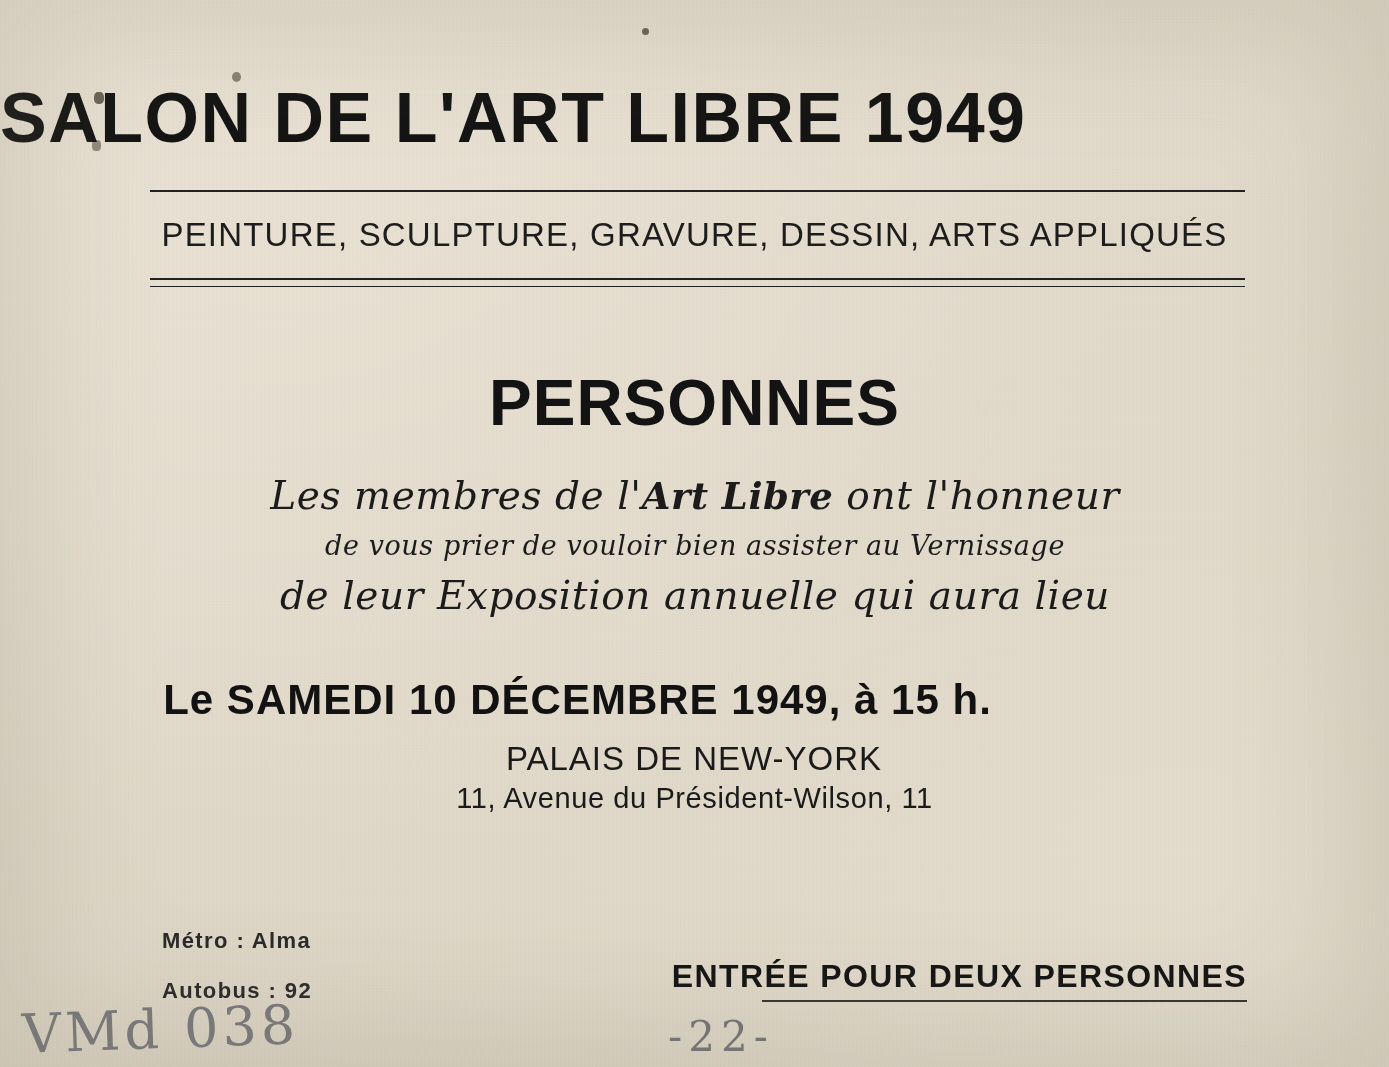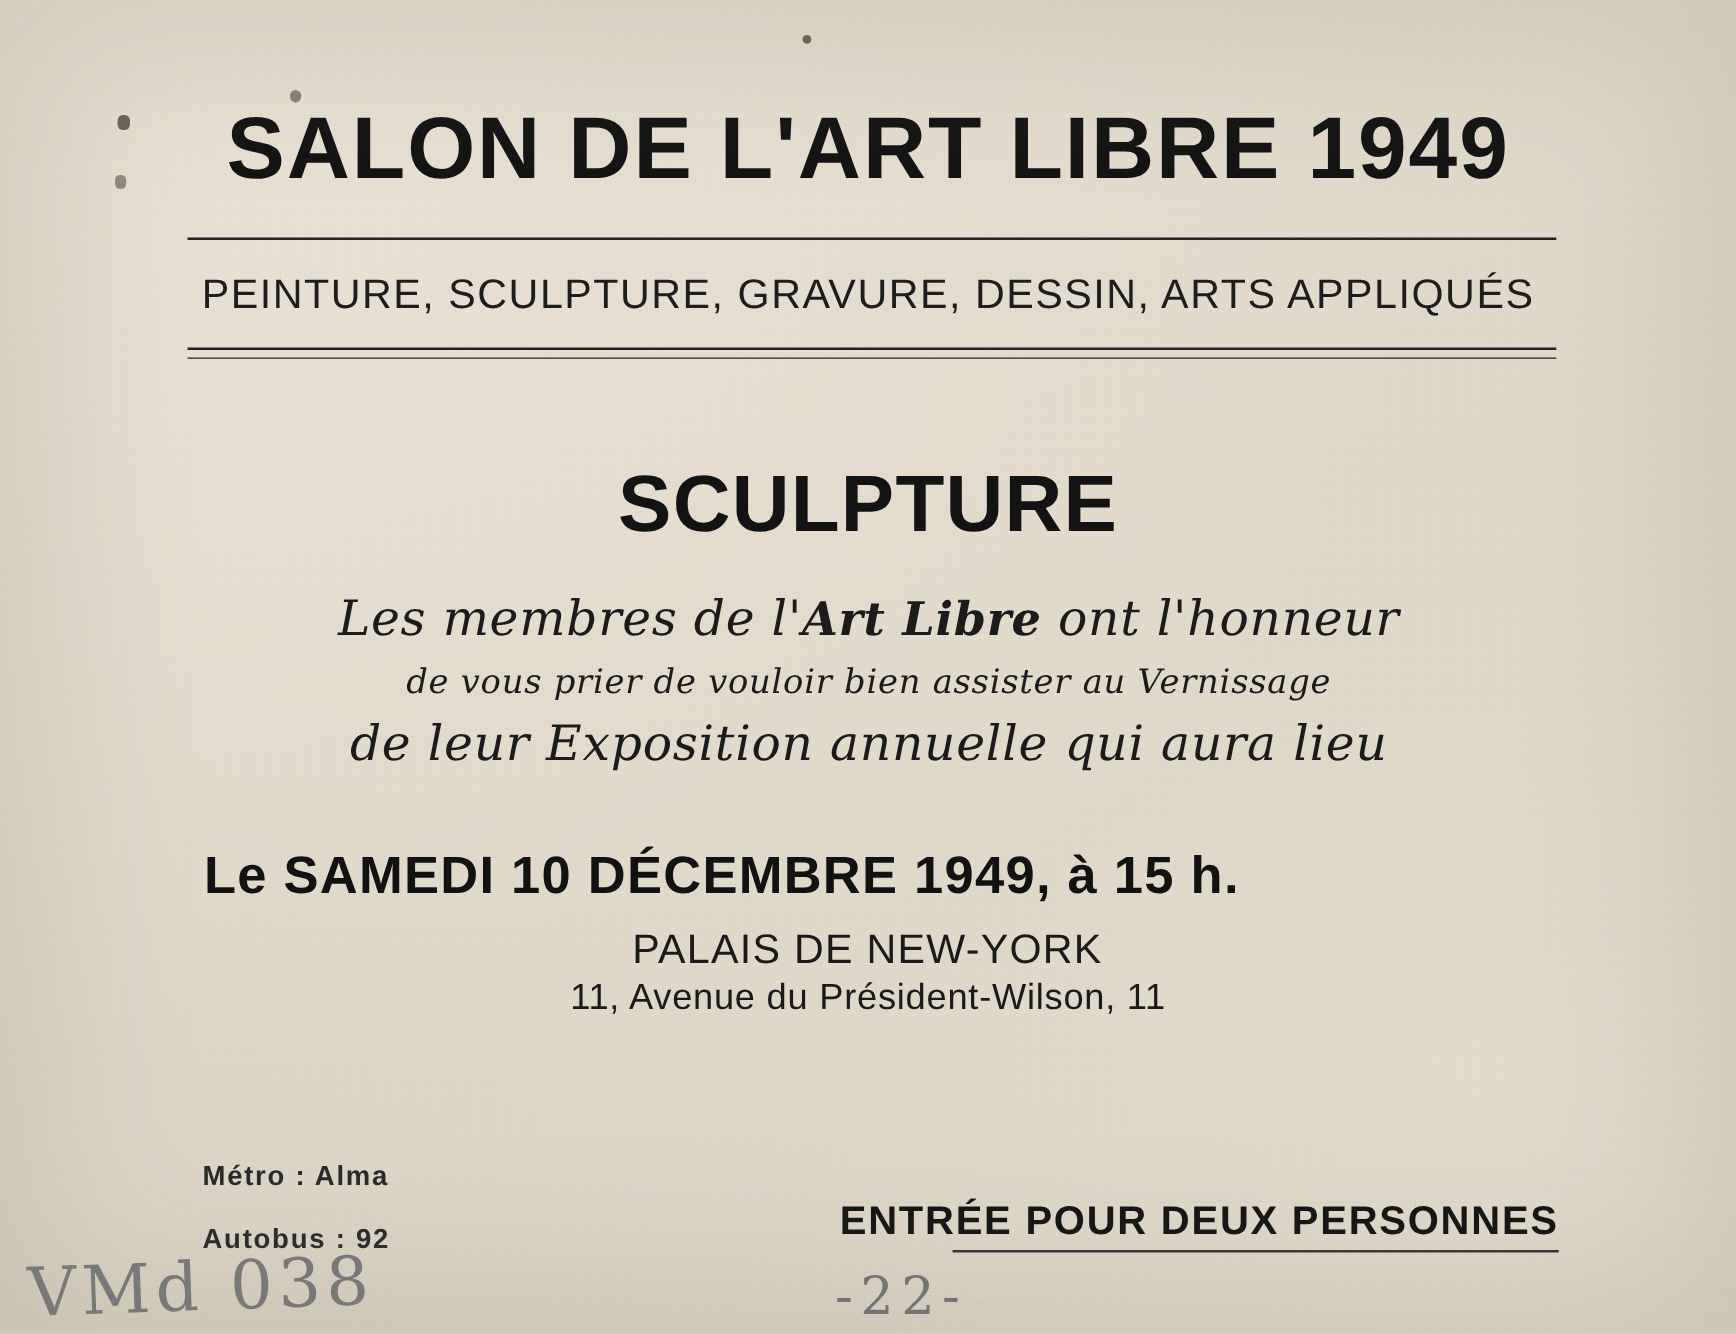--- a/index.html
+++ b/index.html
@@ -43,21 +43,21 @@
   }
 
   .ink { color: #1c1c1c; }
 
   
   .title {
     position: absolute;
     top: 78px;
     left: 0;
     width: 1389px;
-    text-align: center;
+    text-align: left;
     font-size: 70px;
     font-weight: 700;
     letter-spacing: 1.5px;
     color: #141414;
   }
 
   .rule {
     position: absolute;
     left: 150px;
     width: 1095px;
@@ -228,21 +228,21 @@
 
   <div class="title ink">SALON DE L'ART LIBRE 1949</div>
 
   <div class="rule rule-1"></div>
 
   <div class="subtitle ink">PEINTURE, SCULPTURE, GRAVURE, DESSIN, ARTS APPLIQUÉS</div>
 
   <div class="rule rule-2"></div>
   <div class="rule rule-3"></div>
 
-  <div class="vernissage ink">SCULPTURE</div>
+  <div class="vernissage ink">PERSONNES</div>
 
   <div class="script">
     <span class="line line-1"><span>Les membres de l'</span><span class="b">Art Libre</span><span> ont l'honneur</span></span>
     <span class="line line-2">de vous prier de vouloir bien assister au Vernissage</span>
     <span class="line line-3">de leur Exposition annuelle qui aura lieu</span>
   </div>
 
   <div class="date ink">Le SAMEDI 10 DÉCEMBRE 1949, à 15 h.</div>
   <div class="venue ink">PALAIS DE NEW-YORK</div>
   <div class="address ink">11, Avenue du Président-Wilson, 11</div>

